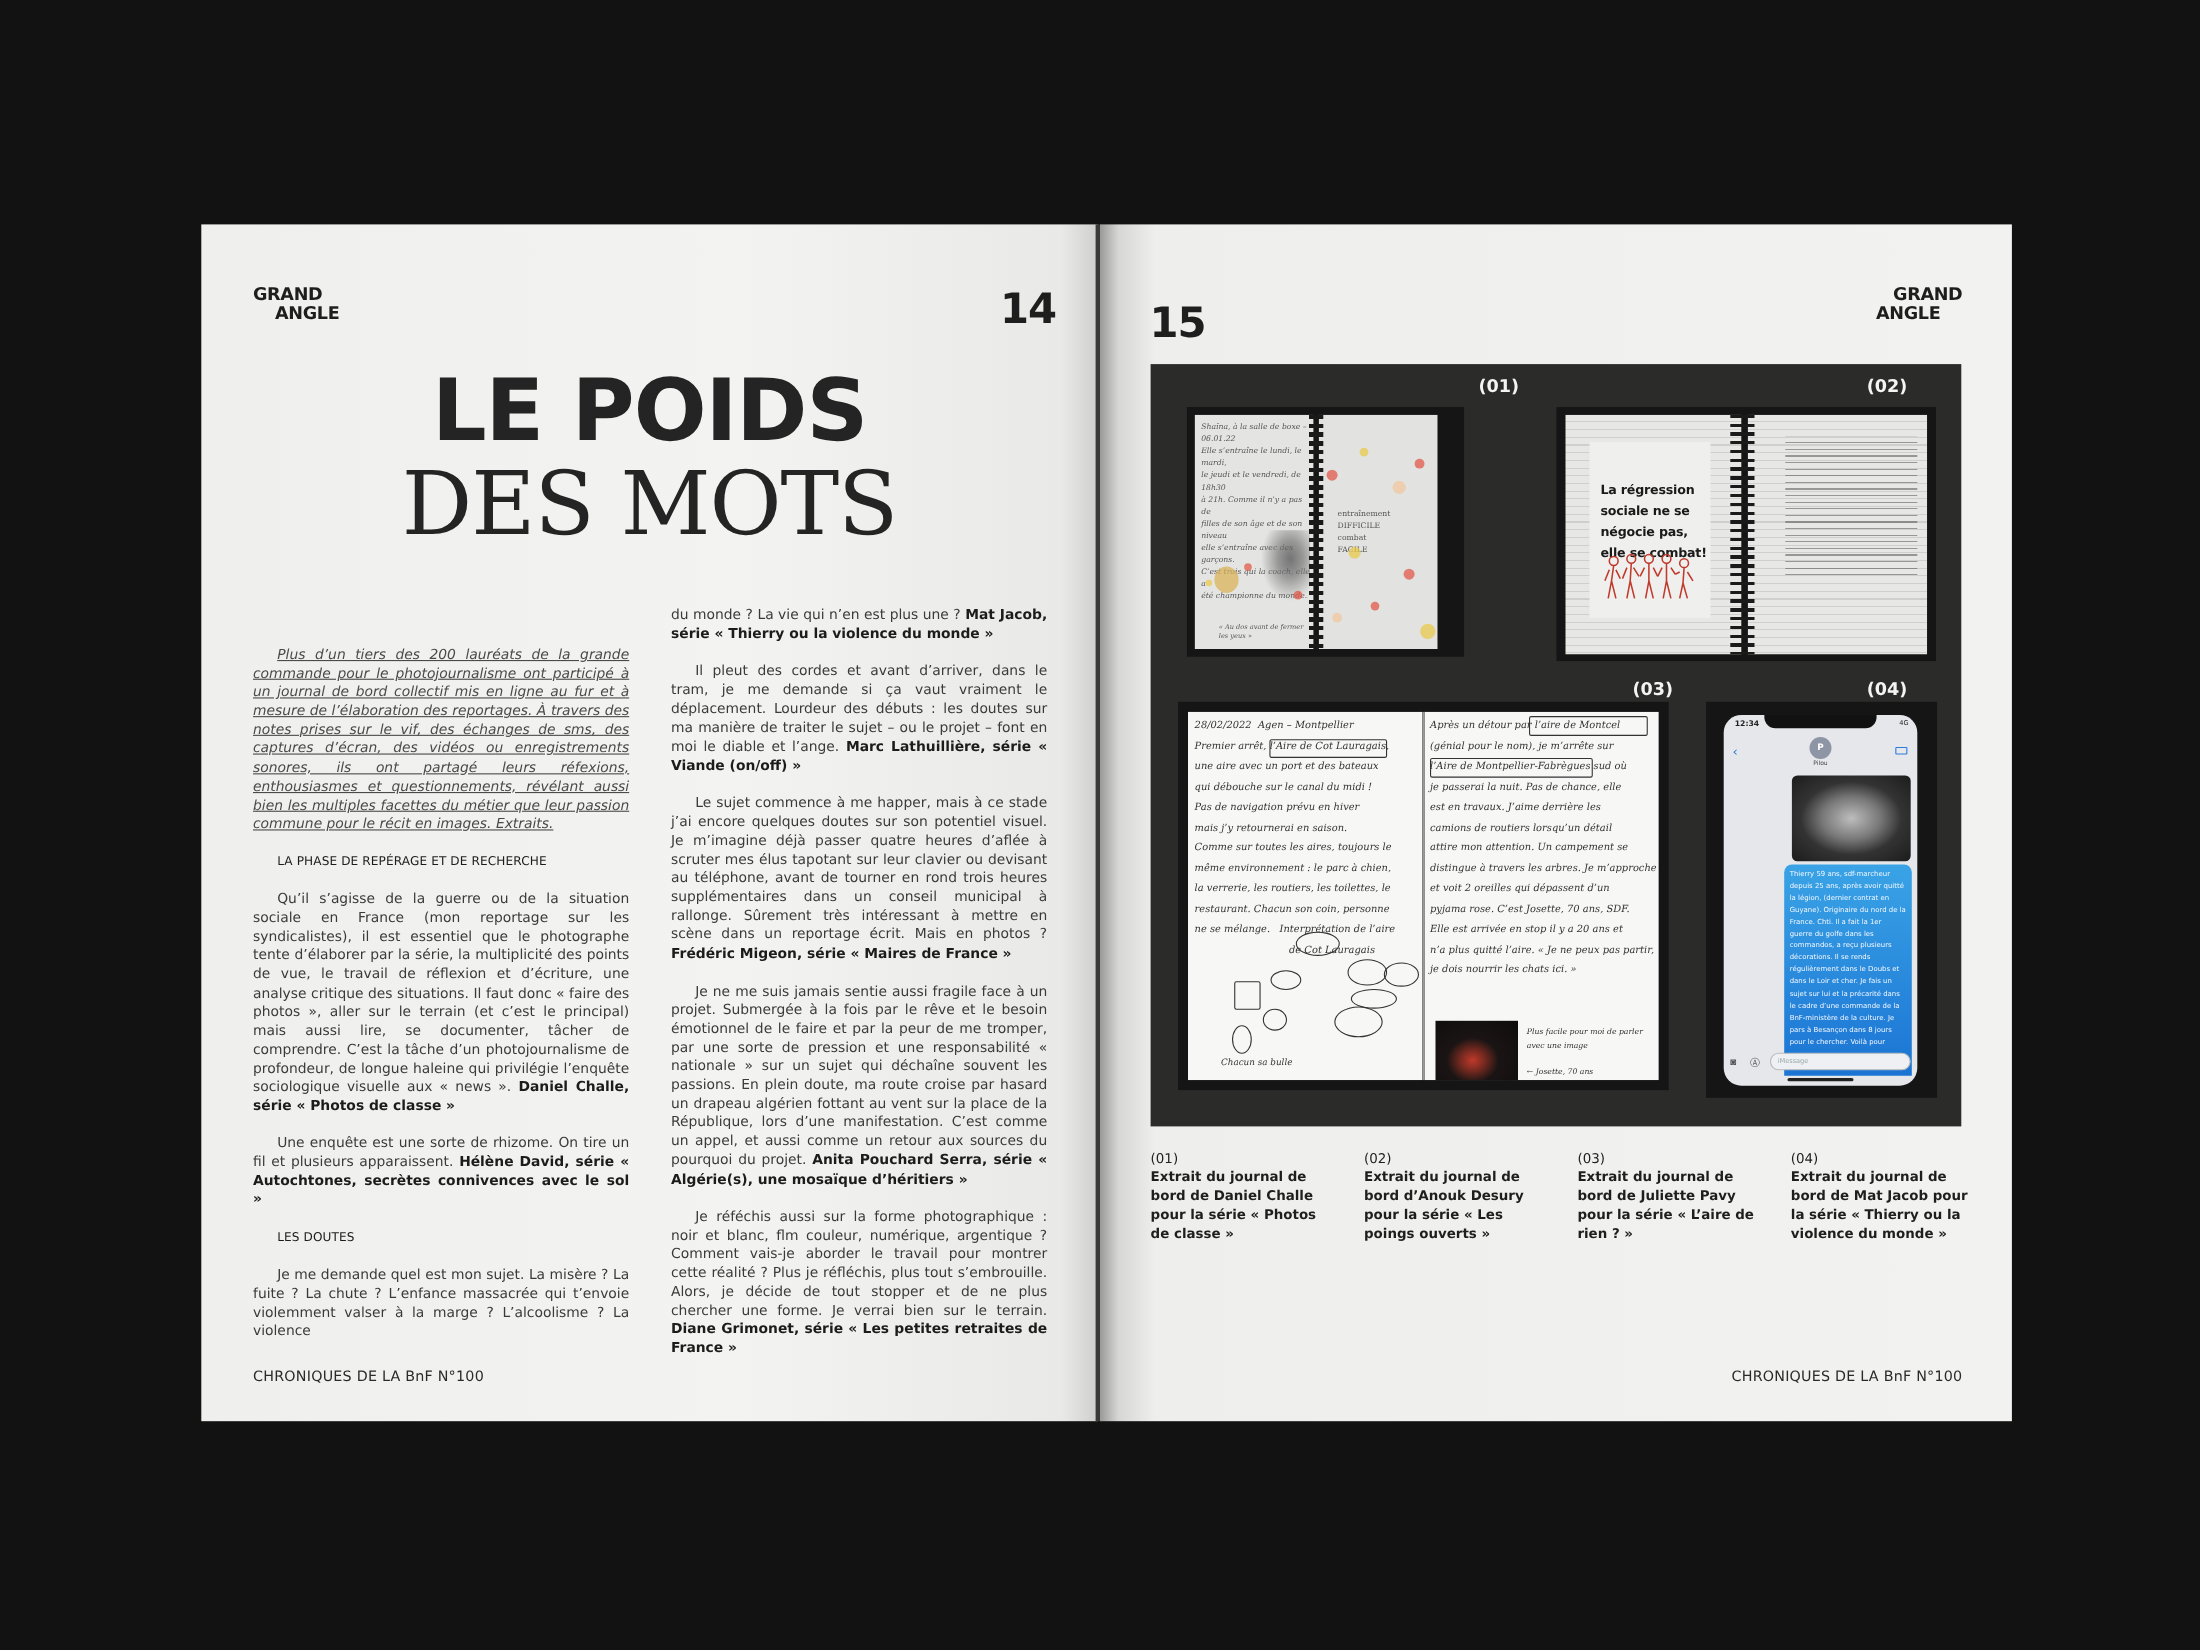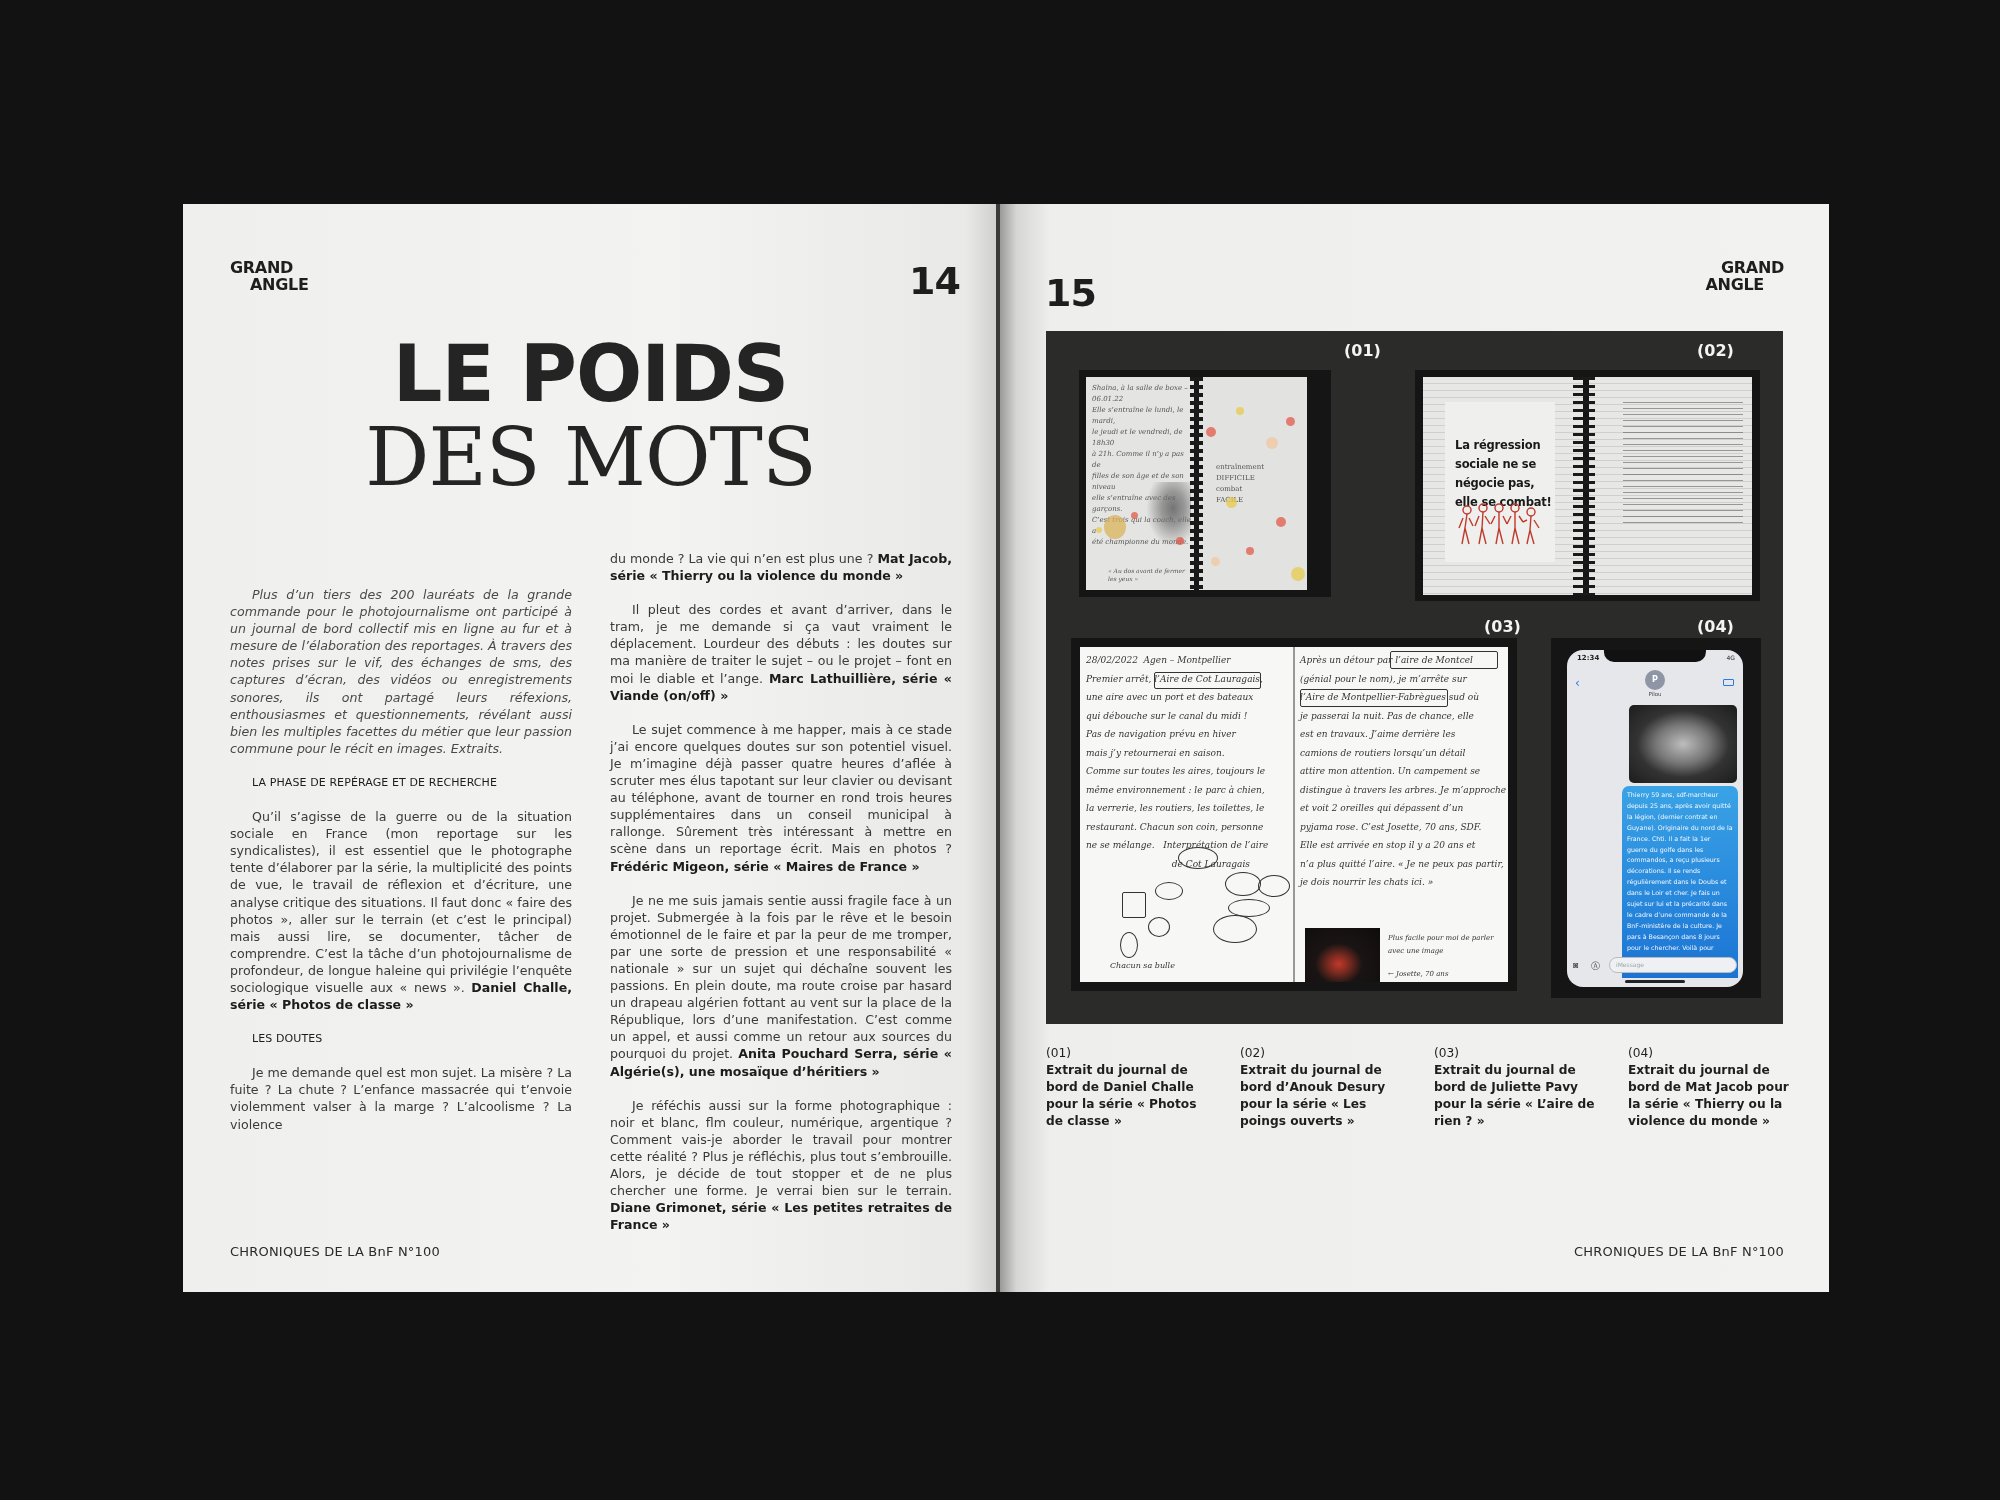--- a/index.html
+++ b/index.html
@@ -24,21 +24,21 @@
   .folio.right { left: 45px; margin-top: 12px; }
 
   .title { position: absolute; left: 0; width: 815px; text-align: center; }
   .title .t1 { position: absolute; left: 0; width: 100%; top: 125px; font-family: "DejaVu Sans", sans-serif; font-weight: bold; font-size: 78px; letter-spacing: -1px; color: #242424; }
   .title .t2 { position: absolute; left: 0; width: 100%; top: 207px; font-family: "DejaVu Serif", serif; font-size: 80px; color: #242424; letter-spacing: -1px; }
 
   .col { position: absolute; font-family: "DejaVu Sans", sans-serif; font-size: 12.6px; line-height: 17.1px; color: #3a3a3a; text-align: justify; }
   .col.c1 { left: 47px; top: 382px; width: 342px; }
   .col.c2 { left: 427px; top: 346px; width: 342px; }
   .col p { margin-bottom: 17px; text-indent: 22px; }
-  .col p.intro { font-style: italic; color: #4a4a4a; }
+  .col p.intro { font-style: italic; color: #4a4a4a; text-decoration: underline; }
   .col p.noind { text-indent: 0; }
   .col b { color: #1c1c1c; font-weight: bold; }
   .col h4 { font-size: 11px; font-weight: normal; color: #1c1c1c; margin-bottom: 17px; padding-left: 22px; letter-spacing: 0.1px; }
 
   .footer { position: absolute; top: 1040px; font-family: "DejaVu Sans", sans-serif; font-size: 13px; color: #2a2a2a; letter-spacing: 0.2px; }
   .footer.left { left: 47px; }
   .footer.right { right: 45px; }
 
   .plate { position: absolute; left: 46px; top: 127px; width: 737px; height: 693px; background: #2b2b2a; }
   .plabel { position: absolute; font-family: "DejaVu Sans", sans-serif; font-weight: bold; font-size: 16px; color: #f4f4f4; }
@@ -106,20 +106,21 @@
 
     <div class="title">
       <div class="t1">LE POIDS</div>
       <div class="t2">DES MOTS</div>
     </div>
 
     <div class="col c1">
       <p class="intro">Plus d’un tiers des 200 lauréats de la grande commande pour le photojournalisme ont participé à un journal de bord collectif mis en ligne au fur et à mesure de l’élaboration des reportages. À travers des notes prises sur le vif, des échanges de sms, des captures d’écran, des vidéos ou enregistrements sonores, ils ont partagé leurs réfexions, enthousiasmes et questionnements, révélant aussi bien les multiples facettes du métier que leur passion commune pour le récit en images. Extraits.</p>
       <h4>LA PHASE DE REPÉRAGE ET DE RECHERCHE</h4>
       <p><span>Qu’il s’agisse de la guerre ou de la situation sociale en France (mon reportage sur les syndicalistes), il est essentiel que le photographe tente d’élaborer par la série, la multiplicité des points de vue, le travail de réflexion et d’écriture, une analyse critique des situations. Il faut donc « faire des photos », aller sur le terrain (et c’est le principal) mais aussi lire, se documenter, tâcher de comprendre. C’est la tâche d’un photojournalisme de profondeur, de longue haleine qui privilégie l’enquête sociologique visuelle aux « news ». </span><b>Daniel Challe, série « Photos de classe »</b></p>
+      <p><span>Une enquête est une sorte de rhizome. On tire un fil et plusieurs apparaissent. </span><b>Hélène David, série « Autochtones, secrètes connivences avec le sol »</b></p>
       <h4>LES DOUTES</h4>
       <p>Je me demande quel est mon sujet. La misère ? La fuite ? La chute ? L’enfance massacrée qui t’envoie violemment valser à la marge ? L’alcoolisme ? La violence</p>
     </div>
 
     <div class="col c2">
       <p class="noind"><span>du monde ? La vie qui n’en est plus une ? </span><b>Mat Jacob, série « Thierry ou la violence du monde »</b></p>
       <p><span>Il pleut des cordes et avant d’arriver, dans le tram, je me demande si ça vaut vraiment le déplacement. Lourdeur des débuts : les doutes sur ma manière de traiter le sujet – ou le projet – font en moi le diable et l’ange. </span><b>Marc Lathuillière, série « Viande (on/off) »</b></p>
       <p><span>Le sujet commence à me happer, mais à ce stade j’ai encore quelques doutes sur son potentiel visuel. Je m’imagine déjà passer quatre heures d’aflée à scruter mes élus tapotant sur leur clavier ou devisant au téléphone, avant de tourner en rond trois heures supplémentaires dans un conseil municipal à rallonge. Sûrement très intéressant à mettre en scène dans un reportage écrit. Mais en photos ? </span><b>Frédéric Migeon, série « Maires de France »</b></p>
       <p><span>Je ne me suis jamais sentie aussi fragile face à un projet. Submergée à la fois par le rêve et le besoin émotionnel de le faire et par la peur de me tromper, par une sorte de pression et une responsabilité « nationale » sur un sujet qui déchaîne souvent les passions. En plein doute, ma route croise par hasard un drapeau algérien fottant au vent sur la place de la République, lors d’une manifestation. C’est comme un appel, et aussi comme un retour aux sources du pourquoi du projet. </span><b>Anita Pouchard Serra, série « Algérie(s), une mosaïque d’héritiers »</b></p>
       <p><span>Je réféchis aussi sur la forme photographique : noir et blanc, flm couleur, numérique, argentique ? Comment vais-je aborder le travail pour montrer cette réalité ? Plus je réfléchis, plus tout s’embrouille. Alors, je décide de tout stopper et de ne plus chercher une forme. Je verrai bien sur le terrain. </span><b>Diane Grimonet, série « Les petites retraites de France »</b></p>

